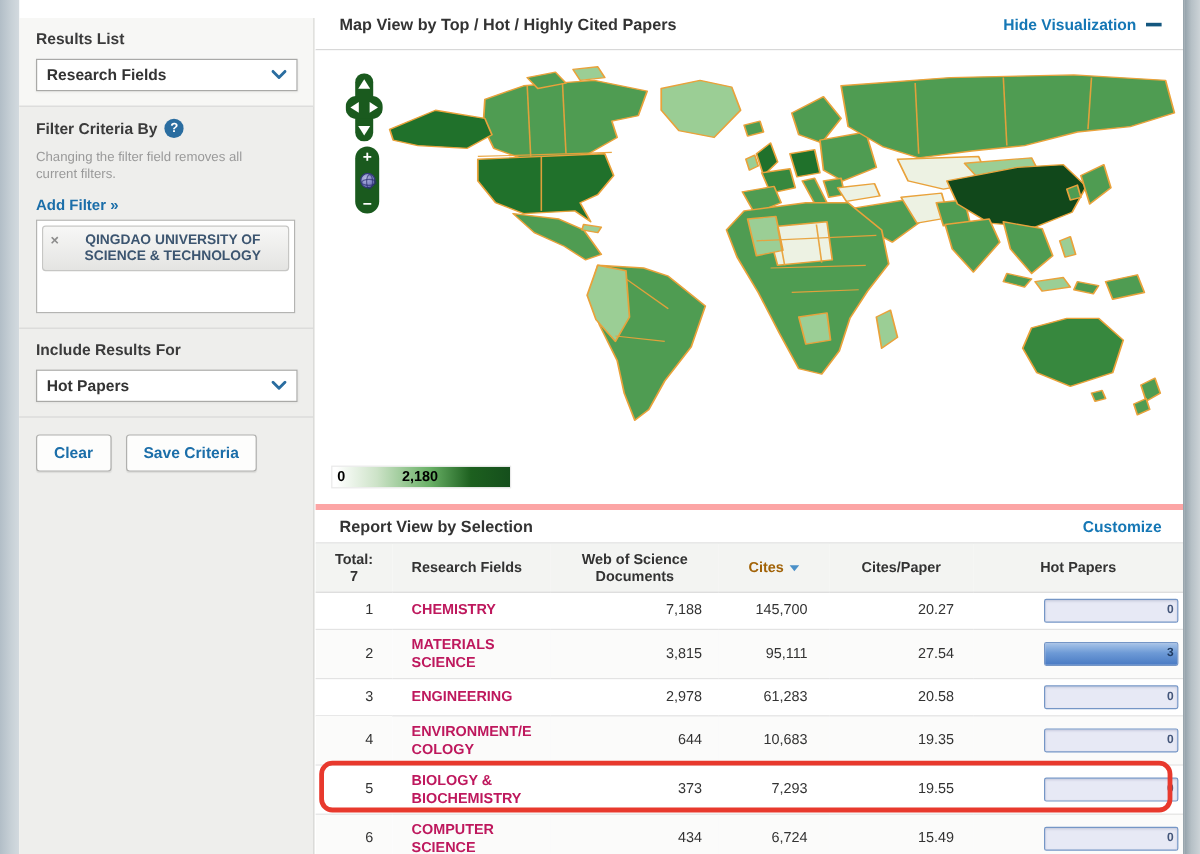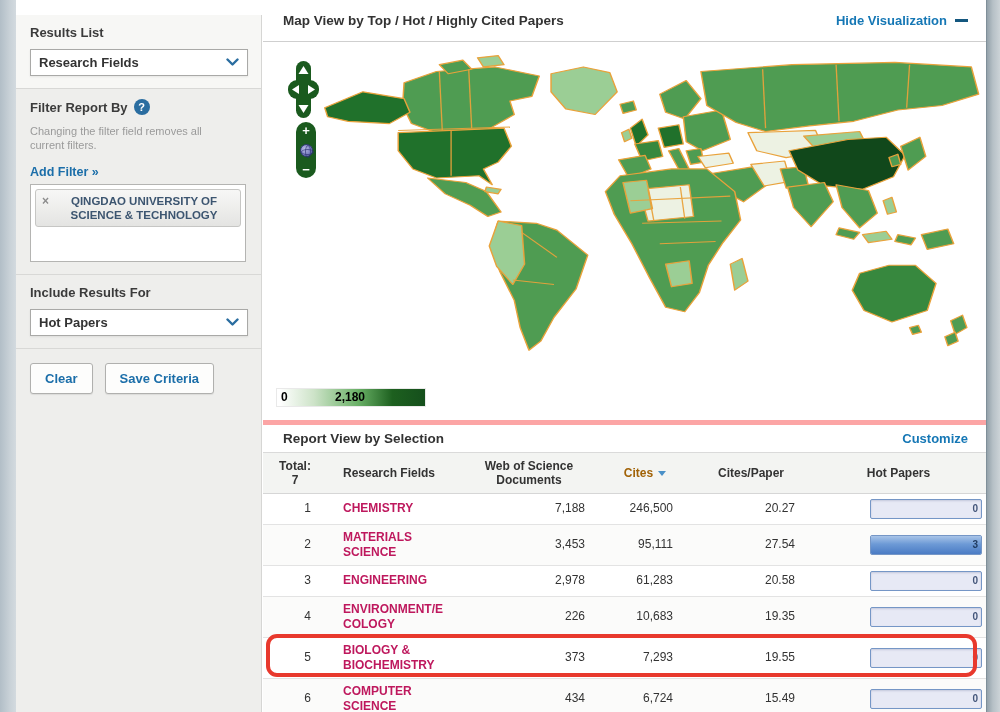--- a/index.html
+++ b/index.html
@@ -126,21 +126,21 @@
         <span class="chev">
           <svg width="13" height="9" viewBox="0 0 13 9">
               <polyline points="1.5,1.5 6.5,6.5 11.5,1.5" fill="none" stroke="#2a6da0" stroke-width="2.4" stroke-linecap="round" stroke-linejoin="round"></polyline>
             </svg>
         </span>
       </div>
     </section>
 
     <section class="sb-section">
       <div class="sb-heading">
-        <span>Filter Report By</span>
+        <span>Filter Criteria By</span>
         <span class="help-icon">?</span>
       </div>
       <div class="sb-note">Changing the filter field removes all current filters.</div>
       <a class="add-filter">Add Filter »</a>
       <div class="filter-box">
         <div class="filter-tag">
           <span class="x">×</span>
           <span class="t">QINGDAO UNIVERSITY OF SCIENCE &amp; TECHNOLOGY</span>
         </div>
       </div>
@@ -301,33 +301,33 @@
           </th>
           <th class="h-cpp">Cites/Paper</th>
           <th class="h-hot">Hot Papers</th>
         </tr>
       </thead>
       <tbody>
           <tr>
             <td class="c-rank">1</td>
             <td class="c-field"><a>CHEMISTRY</a></td>
             <td class="c-docs">7,188</td>
-            <td class="c-cites">246,500</td>
+            <td class="c-cites">145,700</td>
             <td class="c-cpp">20.27</td>
             <td class="c-hot">
               <div class="bar-track">
                 <div class="bar-fill" style="width: 0%;"></div>
                 <span class="bar-val">0</span>
               </div>
             </td>
           </tr>
           <tr>
             <td class="c-rank">2</td>
             <td class="c-field"><a>MATERIALS SCIENCE</a></td>
-            <td class="c-docs">3,453</td>
+            <td class="c-docs">3,815</td>
             <td class="c-cites">95,111</td>
             <td class="c-cpp">27.54</td>
             <td class="c-hot">
               <div class="bar-track filled">
                 <div class="bar-fill" style="width: 100%;"></div>
                 <span class="bar-val">3</span>
               </div>
             </td>
           </tr>
           <tr>
@@ -339,21 +339,21 @@
             <td class="c-hot">
               <div class="bar-track">
                 <div class="bar-fill" style="width: 0%;"></div>
                 <span class="bar-val">0</span>
               </div>
             </td>
           </tr>
           <tr>
             <td class="c-rank">4</td>
             <td class="c-field"><a>ENVIRONMENT/ECOLOGY</a></td>
-            <td class="c-docs">226</td>
+            <td class="c-docs">644</td>
             <td class="c-cites">10,683</td>
             <td class="c-cpp">19.35</td>
             <td class="c-hot">
               <div class="bar-track">
                 <div class="bar-fill" style="width: 0%;"></div>
                 <span class="bar-val">0</span>
               </div>
             </td>
           </tr>
           <tr>

